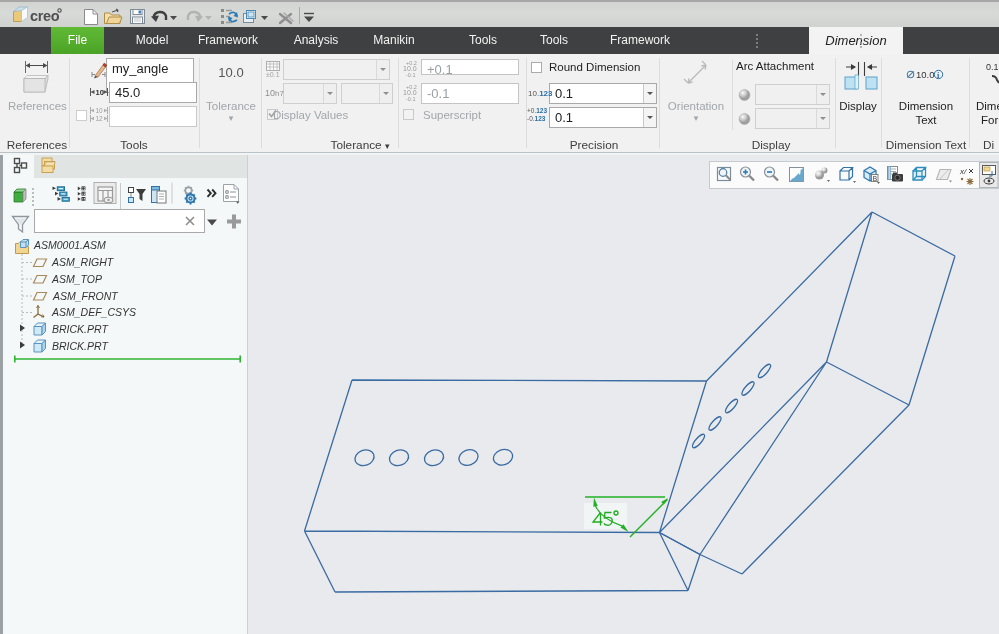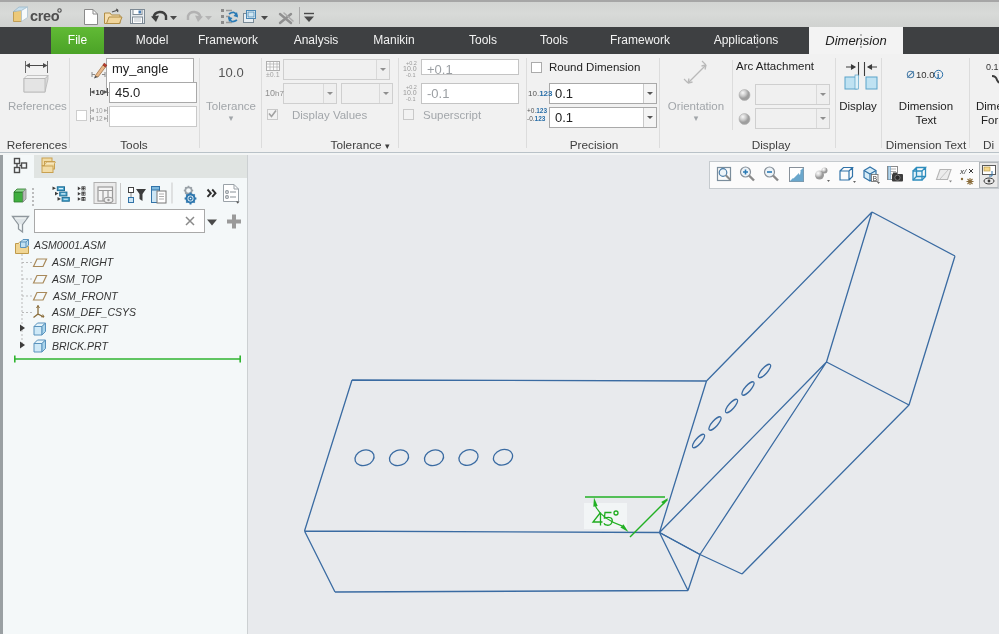--- a/index.html
+++ b/index.html
@@ -129,21 +129,20 @@
 
   <div id="tabbar">
     <div class="tab" id="tab-file">File</div>
     <div class="tab" style="left:70px;width:70px">Model</div>
     <div class="tab" style="left:146px;width:70px">Framework</div>
     <div class="tab" style="left:230px;width:78px">Analysis</div>
     <div class="tab" style="left:308px;width:78px">Manikin</div>
     <div class="tab" style="left:402px;width:68px">Tools</div>
     <div class="tab" style="left:473px;width:68px">Tools</div>
     <div class="tab" style="left:548px;width:90px">Framework</div>
-    <div class="tab" style="left:650px;width:98px">Applications</div>
     <div class="tab" id="tab-dim" style="left:762px;width:94px">Dimension</div>
     <svg class="abs" style="left:754px;top:0" width="110" height="28" viewBox="0 0 110 28">
       <g fill="#9a9a9a">
           <circle cx="3" cy="8" r="0.9"></circle>
           <circle cx="3" cy="12" r="0.9"></circle>
           <circle cx="3" cy="16" r="0.9"></circle>
           <circle cx="3" cy="20" r="0.9"></circle>
       <circle cx="107" cy="8" r="0.9"></circle>
           <circle cx="107" cy="12" r="0.9"></circle>
           <circle cx="107" cy="16" r="0.9"></circle>
@@ -188,21 +187,21 @@
     <div class="combo dis" style="left:283px;top:4px;width:107px;height:21px">
         <div class="arr"></div>
       </div>
     <div class="combo dis" style="left:283px;top:28px;width:54px;height:21px">
         <div class="arr"></div>
       </div>
     <div class="combo dis" style="left:341px;top:28px;width:52px;height:21px">
         <div class="arr"></div>
       </div>
     <div class="cbox dis" style="left:267px;top:54px"></div>
-    <div class="rtxt gray" style="left:292px;top:54px">Display Values</div>
+    <div class="rtxt gray" style="left:273px;top:54px">Display Values</div>
     <div class="input" style="left:421px;top:4px;width:98px;height:16px;line-height:19px;color:#9b9fa3;border-color:#c4c4c4">+0.1</div>
     <div class="input" style="left:421px;top:28px;width:98px;height:21px;line-height:19px;color:#9b9fa3;border-color:#c4c4c4">-0.1</div>
     <div class="cbox dis" style="left:403px;top:54px"></div>
     <div class="rtxt gray" style="left:423px;top:54px">Superscript</div>
 
     <div class="cbox" style="left:531px;top:7px"></div>
     <div class="rtxt" style="left:549px;top:6px">Round Dimension</div>
     <div class="combo" style="left:549px;top:28px;width:108px;height:21px;line-height:19px;padding-left:5px">0.1<div class="arr"></div></div>
     <div class="combo" style="left:549px;top:52px;width:108px;height:21px;line-height:19px;padding-left:5px">0.1<div class="arr"></div></div>
 

